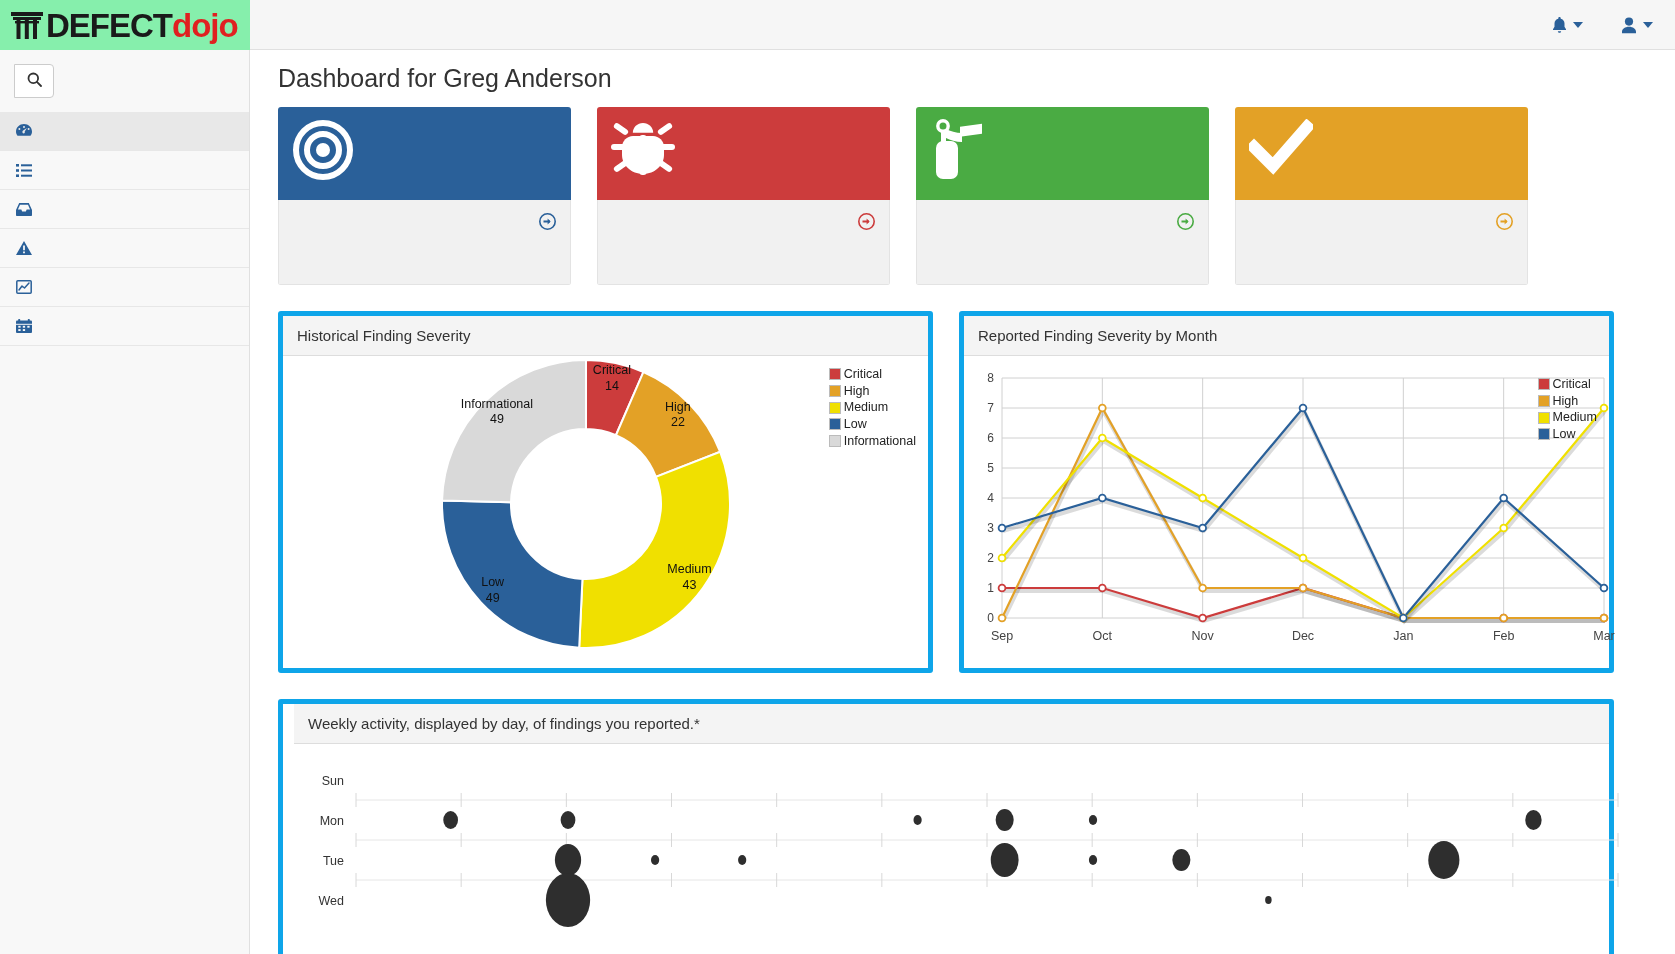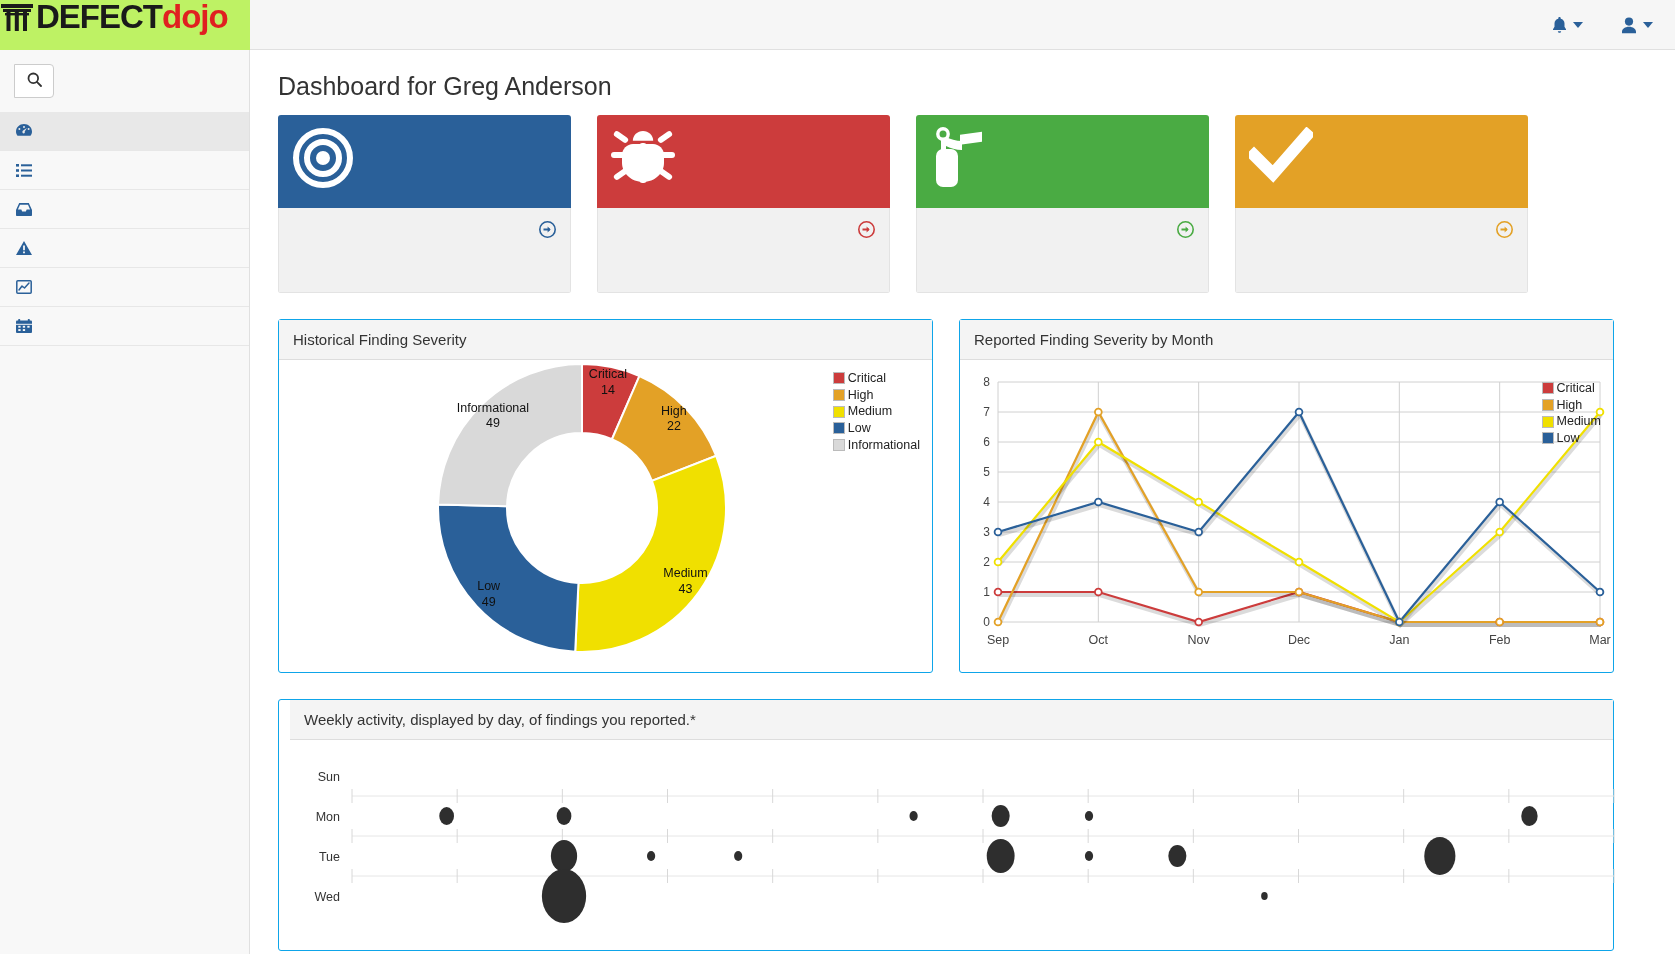--- a/index.html
+++ b/index.html
@@ -15,22 +15,22 @@
   #app { position: relative; width: 1675px; height: 954px; }
 
   
   .topbar {
     position: absolute; top: 0; left: 0; width: 1675px; height: 50px;
     background: #f6f6f6;
     border-bottom: 1px solid #e0e0e0;
   }
   .brand {
     position: absolute; left: 0; top: 0; width: 250px; height: 50px;
-    background: #bef264;
-    display: flex; align-items: flex-start; 
+    background: #86efac;
+    display: flex; align-items: center; padding-left: 10px;
   }
   .brand-logo { display: flex; align-items: center; }
   .torii { width: 34px; height: 30px; margin-right: 2px; }
   .brand-defect {
     font-size: 33px; font-weight: bold; color: #1a1a1a;
     letter-spacing: -1px; line-height: 1;
   }
   .brand-dojo {
     font-size: 33px; font-weight: bold; color: #e02020;
     letter-spacing: -1px; line-height: 1;
@@ -100,21 +100,21 @@
   }
 
   
   .main {
     position: absolute; top: 50px; left: 250px;
     width: 1425px; height: 904px;
     background: #fff;
     overflow: hidden;
   }
   .page-title {
-    margin: 22px 0 14px 28px;
+    margin: 14px 0 14px 28px;
     font-size: 25px; font-weight: normal; color: #333;
   }
 
   
   .cards {
     display: flex; gap: 26px;
     padding: 0 28px;
   }
   .card { width: 293px; border-radius: 3px; overflow: hidden; }
   .card-top {
@@ -149,21 +149,21 @@
   .card.red    .card-top { background: #cc3c3c; }
   .card.red    .card-foot { color: #cc3c3c; }
   .card.green  .card-top { background: #4aab43; }
   .card.green  .card-foot { color: #4aab43; }
   .card.orange .card-top { background: #e3a126; }
   .card.orange .card-foot { color: #e3a126; }
 
   
   .panel-row { display: flex; gap: 26px; padding: 26px 28px 0 28px; }
   .panel {
-    border: 1px solid #0ea5e9; border-radius: 3px;
+    border: 5px solid #0ea5e9; border-radius: 3px;
     background: #fff;
   }
   .panel-head {
     height: 40px;
     background: #f4f4f4;
     border-bottom: 1px solid #ddd;
     display: flex; align-items: center;
     padding: 0 14px;
     font-size: 15px; color: #333;
   }

